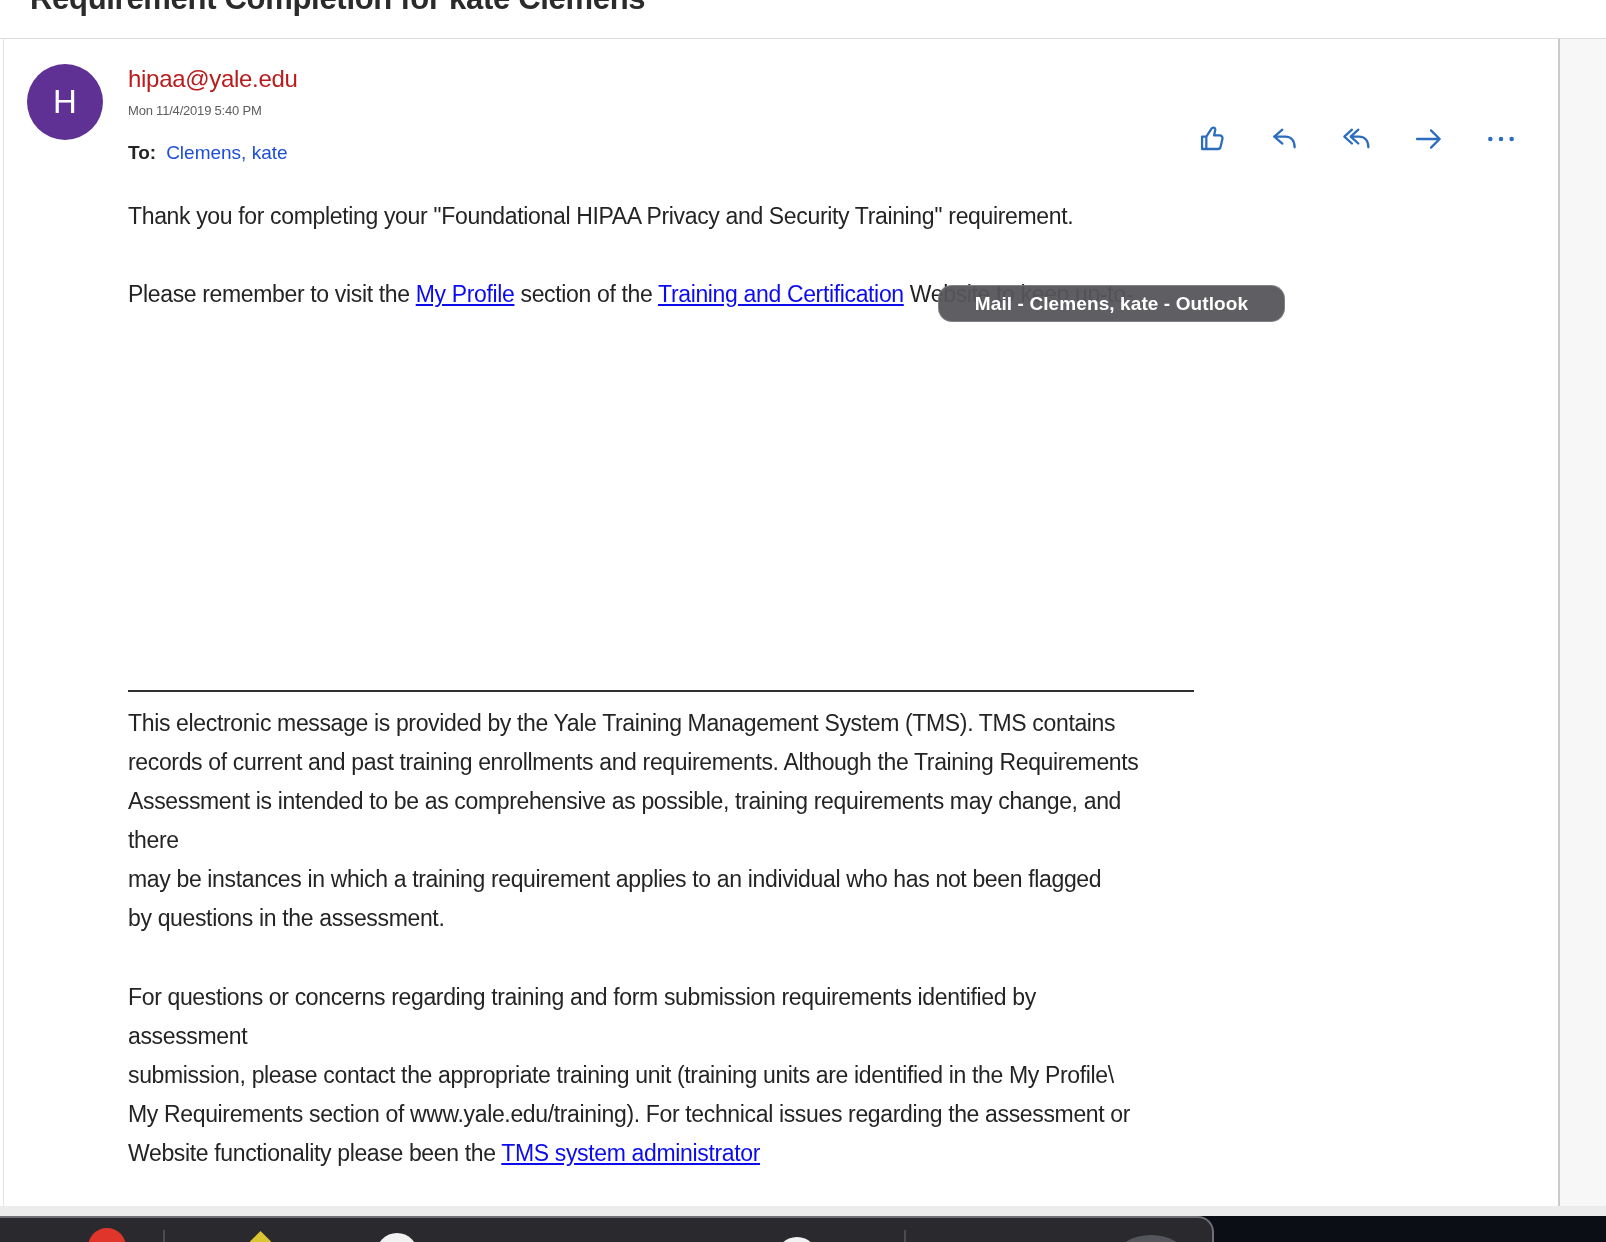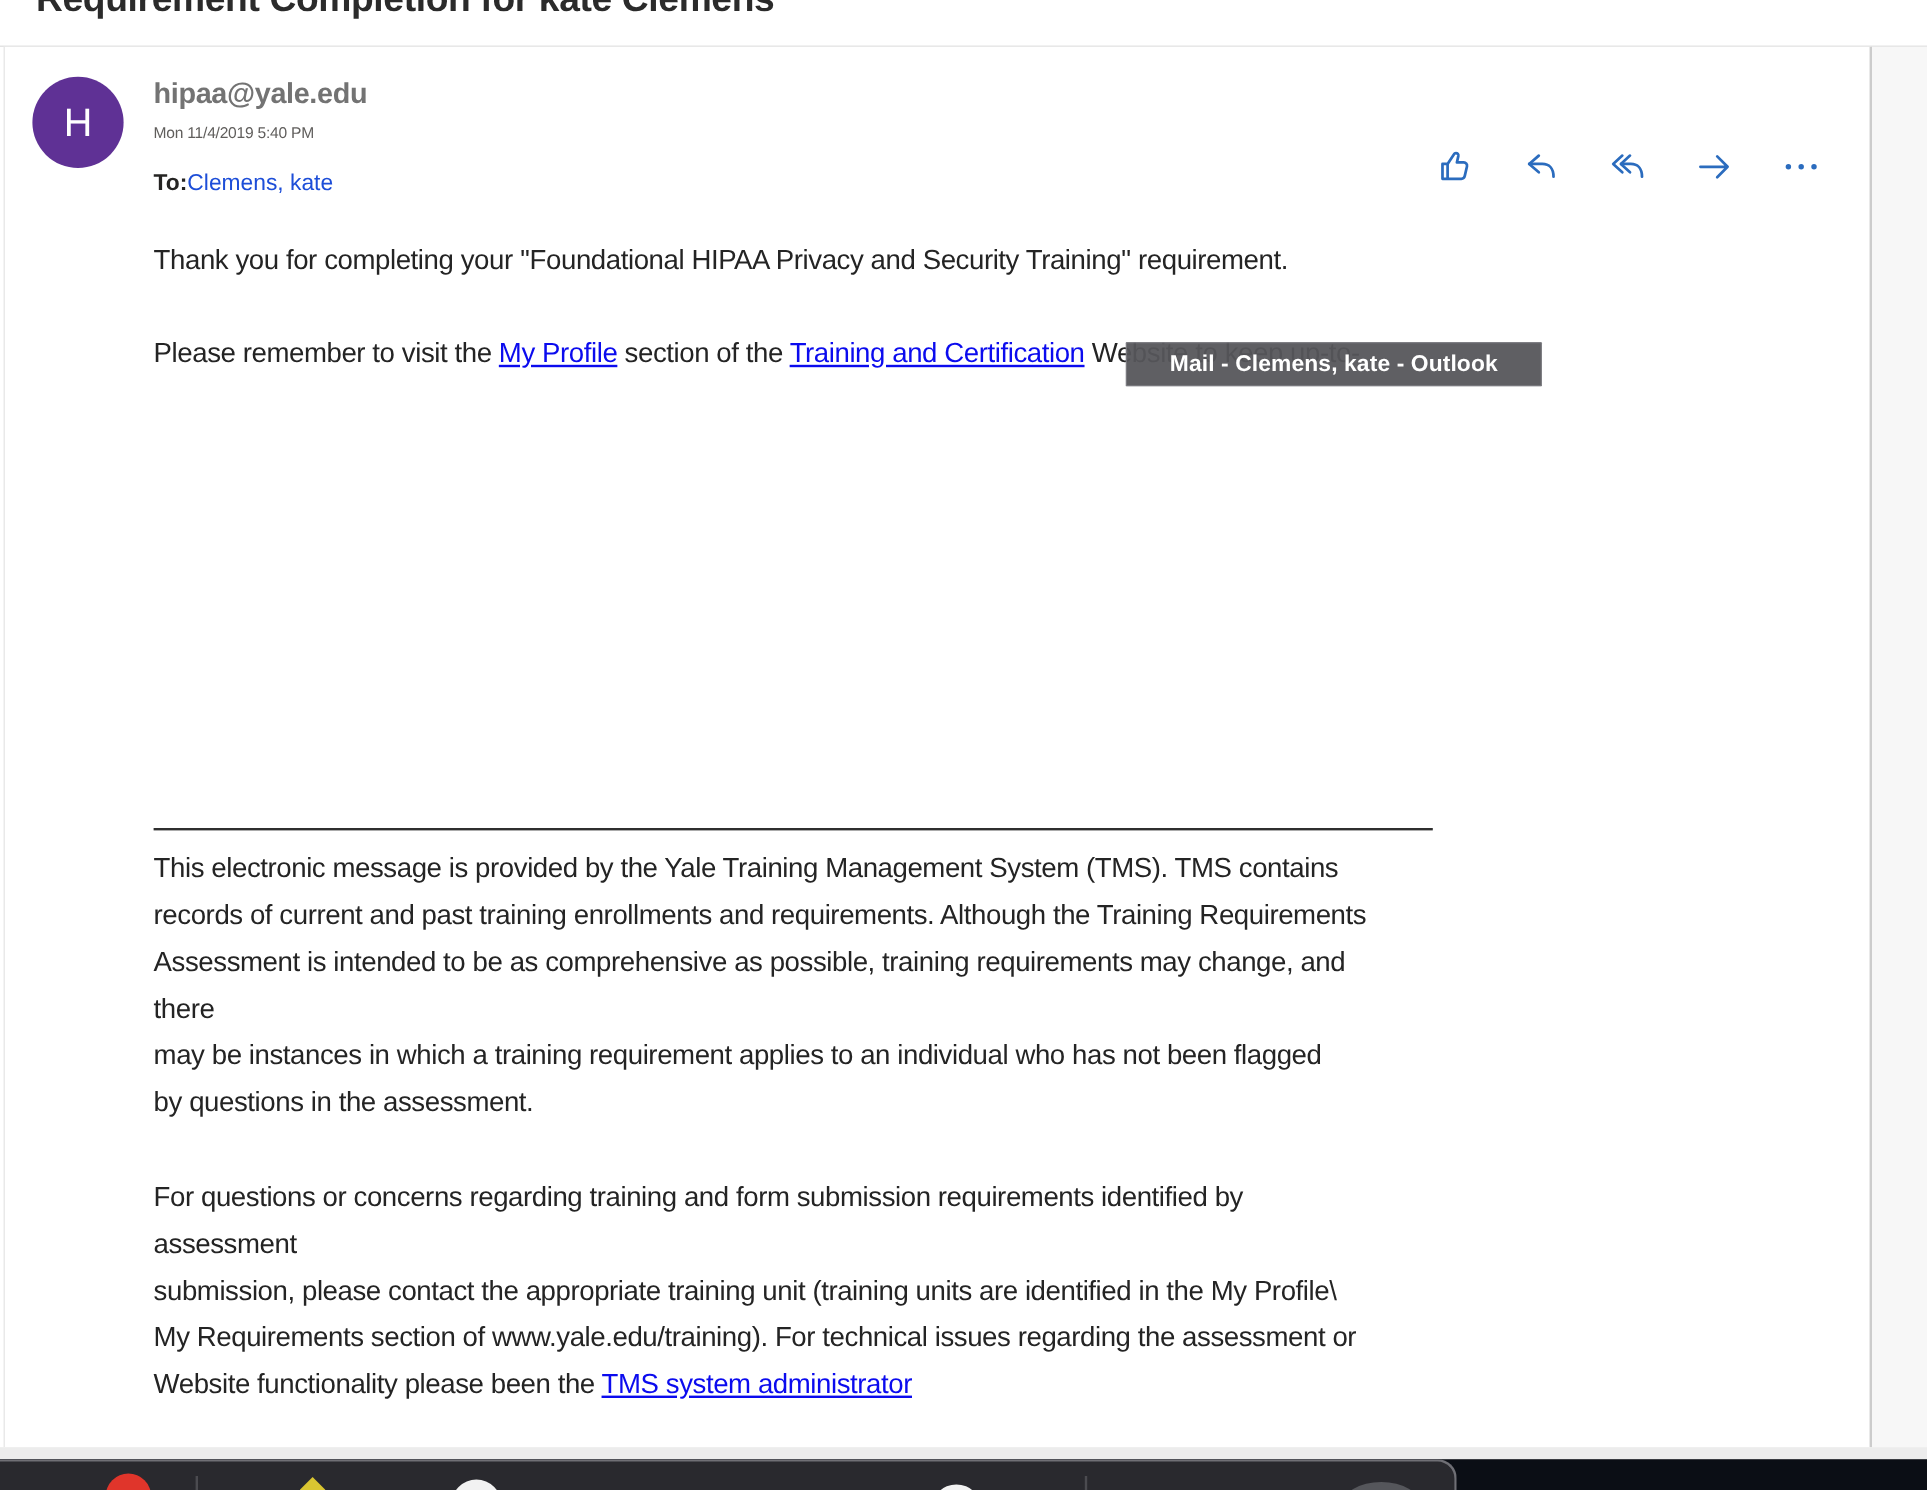--- a/index.html
+++ b/index.html
@@ -21,24 +21,24 @@
   }
   .gutter{
     position:absolute; top:39px; left:1558px; width:48px; height:1167px;
     background:#f7f7f7; border-left:2px solid #cccccc;
   }
   .avatar{
     position:absolute; left:23px; top:25px; width:76px; height:76px; border-radius:50%;
     background:#5f3195; color:#ffffff; font-size:33px; display:flex;
     align-items:center; justify-content:center; font-weight:400;
   }
-  .sender{position:absolute; left:124px; top:26px; font-size:24px; font-weight:700; color:#737373; letter-spacing:-0.3px;}
+  .sender{position:absolute; left:124px; top:26px; font-size:24px; font-weight:400; color:#b91c1c; letter-spacing:-0.3px;}
   .meta{position:absolute; left:124px; top:64px; font-size:13px; color:#605e5c; letter-spacing:-0.2px;}
   .toline{position:absolute; left:124px; top:103px; font-size:19px; color:#252423;}
-  .toline .tolabel{font-weight:700; margin-right:0;}
+  .toline .tolabel{font-weight:700; margin-right:10px;}
   .toline .toval{color:#1d4ed8;}
   .actions{
     position:absolute; left:1193px; top:84px; display:flex; gap:40px; align-items:center;
   }
   .actions svg{display:block; cursor:pointer;}
   
   .bodytext{font-size:23px; line-height:39px; color:#242424; letter-spacing:-0.35px;}
   .pre{white-space:pre-line;}
   .p1{position:absolute; left:124px; top:158px; width:1390px;}
   .p2{position:absolute; left:124px; top:236px; width:1400px;}
@@ -46,21 +46,21 @@
   .sigline{position:absolute; left:124px; top:651px; width:1066px; height:0; border-top:2px solid #2f2f2f;}
   .p4{position:absolute; left:124px; top:665px; width:1400px;}
   .p5{position:absolute; left:124px; top:939px; width:1400px;}
   a.bodylink{color:#0b0bee; text-decoration:underline; cursor:pointer;}
   
   .tooltip{
     position:absolute; left:938px; top:285px; height:37px; min-width:347px; z-index:60;
     background:rgba(86,86,91,0.95); border:1px solid rgba(150,150,155,0.6);
     color:#ffffff; font-size:19px; font-weight:700; letter-spacing:0.1px;
     display:flex; align-items:center; justify-content:center; box-sizing:border-box;
-    border-radius:1px; padding:0 14px;
+    border-radius:14px; padding:0 14px;
   }
   
   .grayband{position:absolute; left:0; top:1206px; width:1606px; height:10px; background:#ececec;}
   .darkbar{position:absolute; left:0; top:1216px; width:1606px; height:26px; background:#0b0e15;}
   .dock{
     position:absolute; left:-16px; top:1216px; width:1230px; height:42px;
     background:#29292e; border-top:2px solid #70707ا6; border:2px solid #6f6f75;
     border-bottom:none; border-left:none; border-top-right-radius:16px;
     overflow:hidden; box-sizing:border-box;
   }

